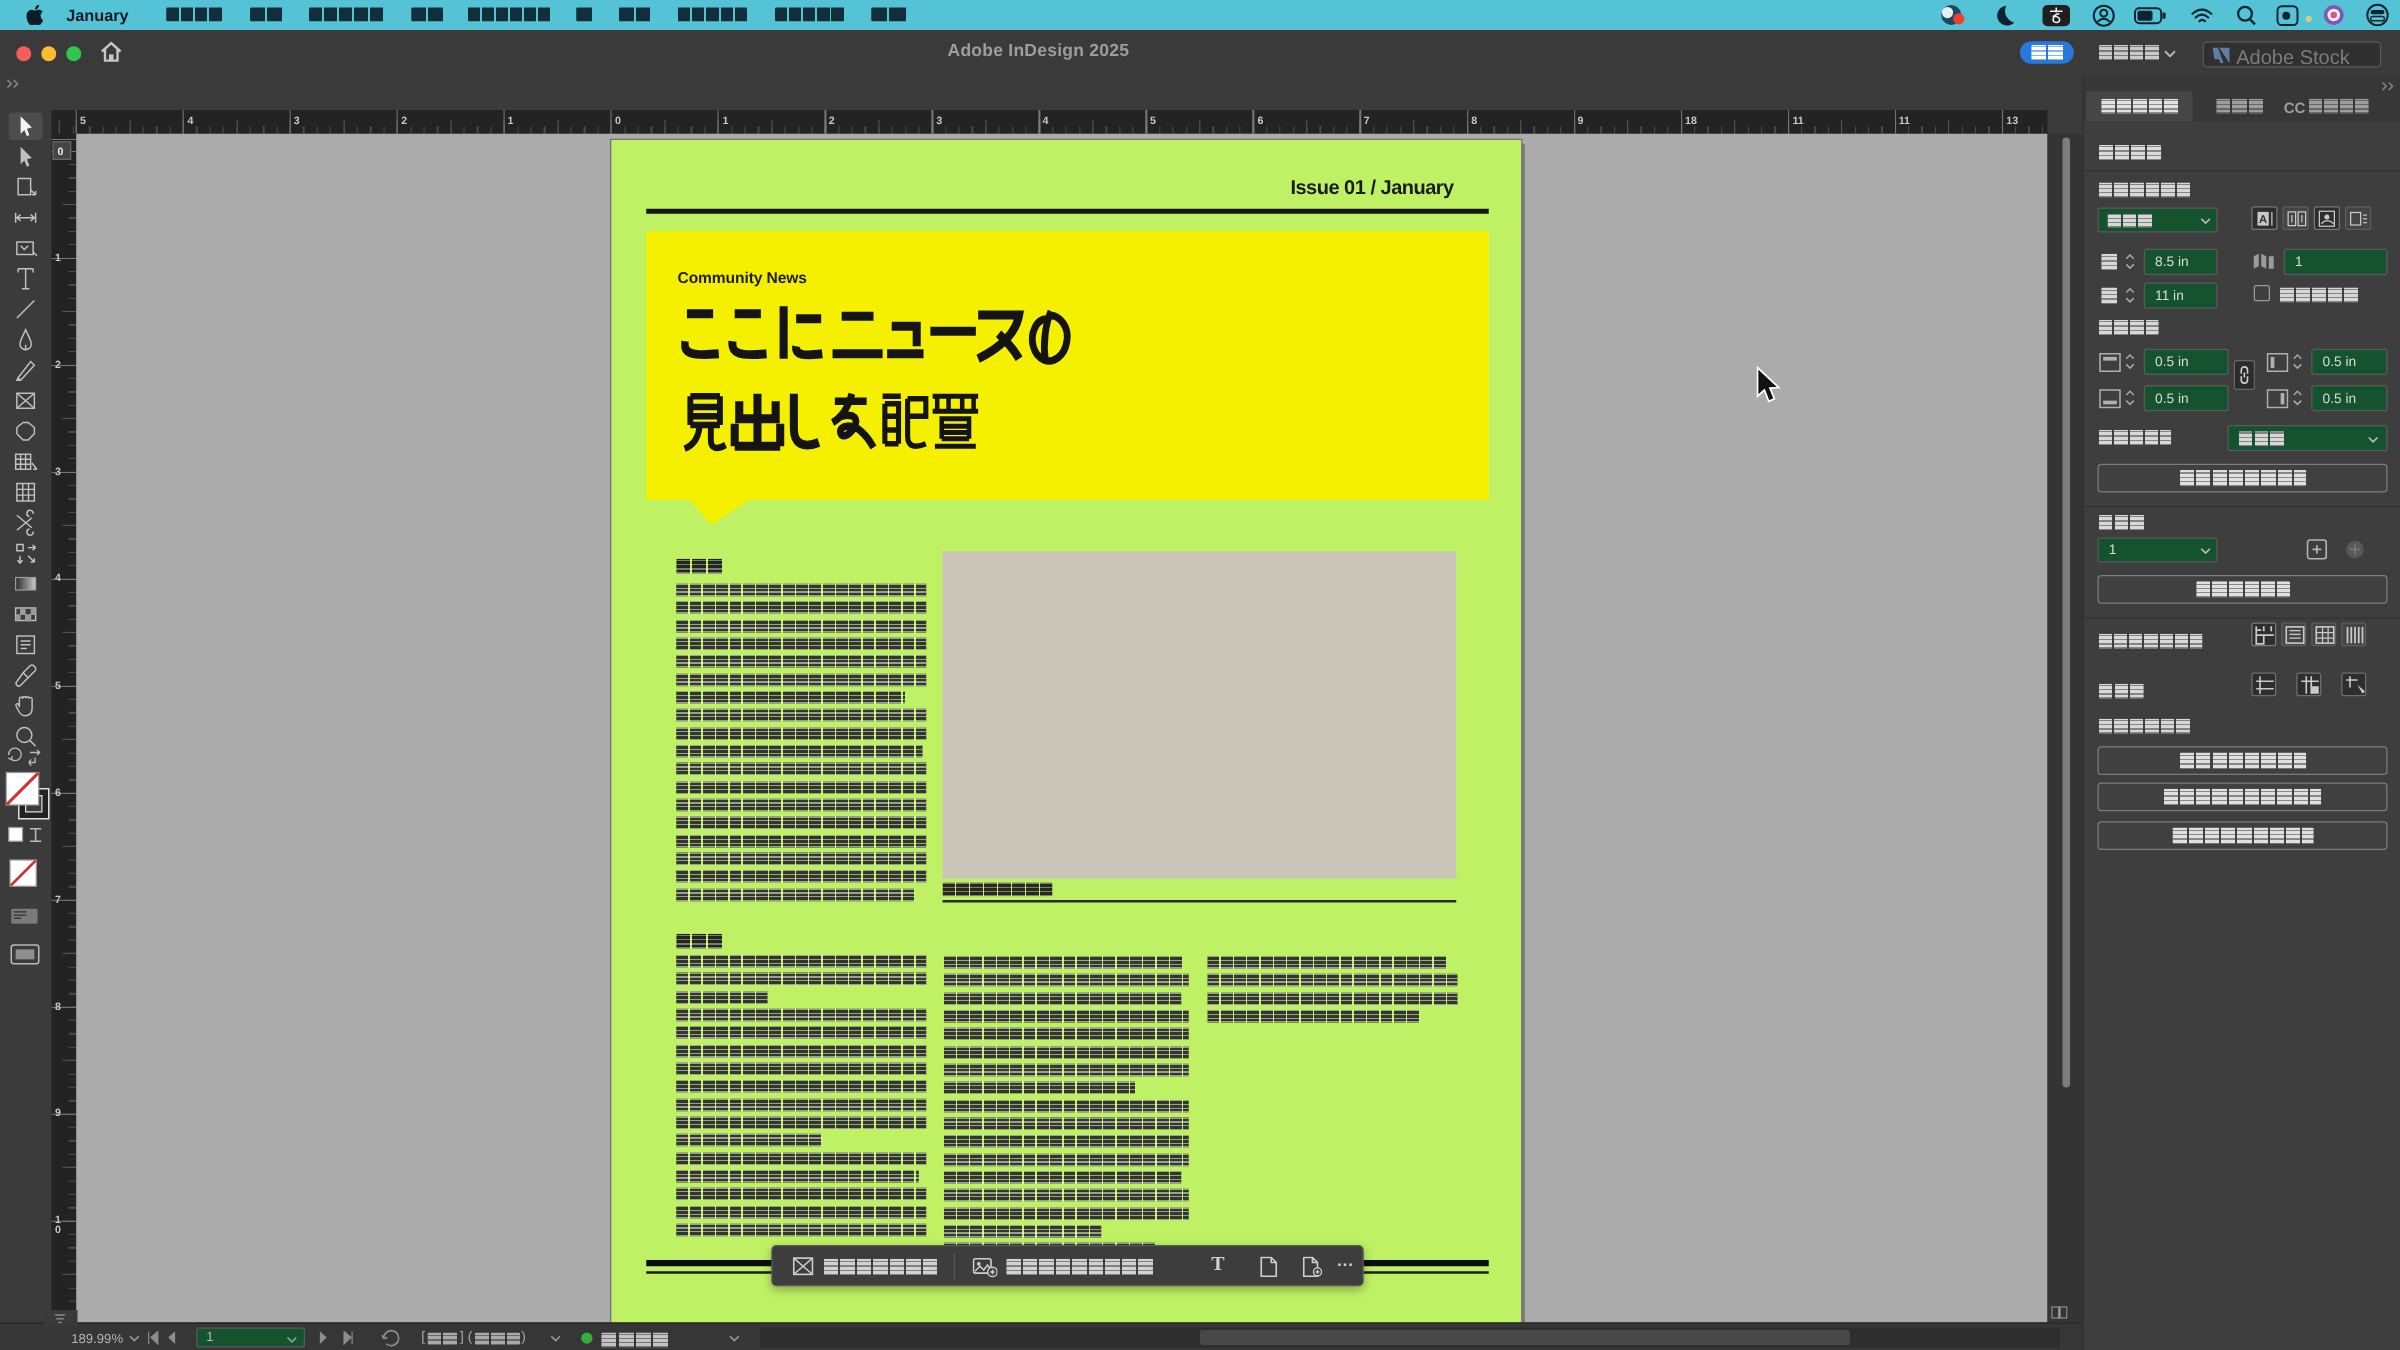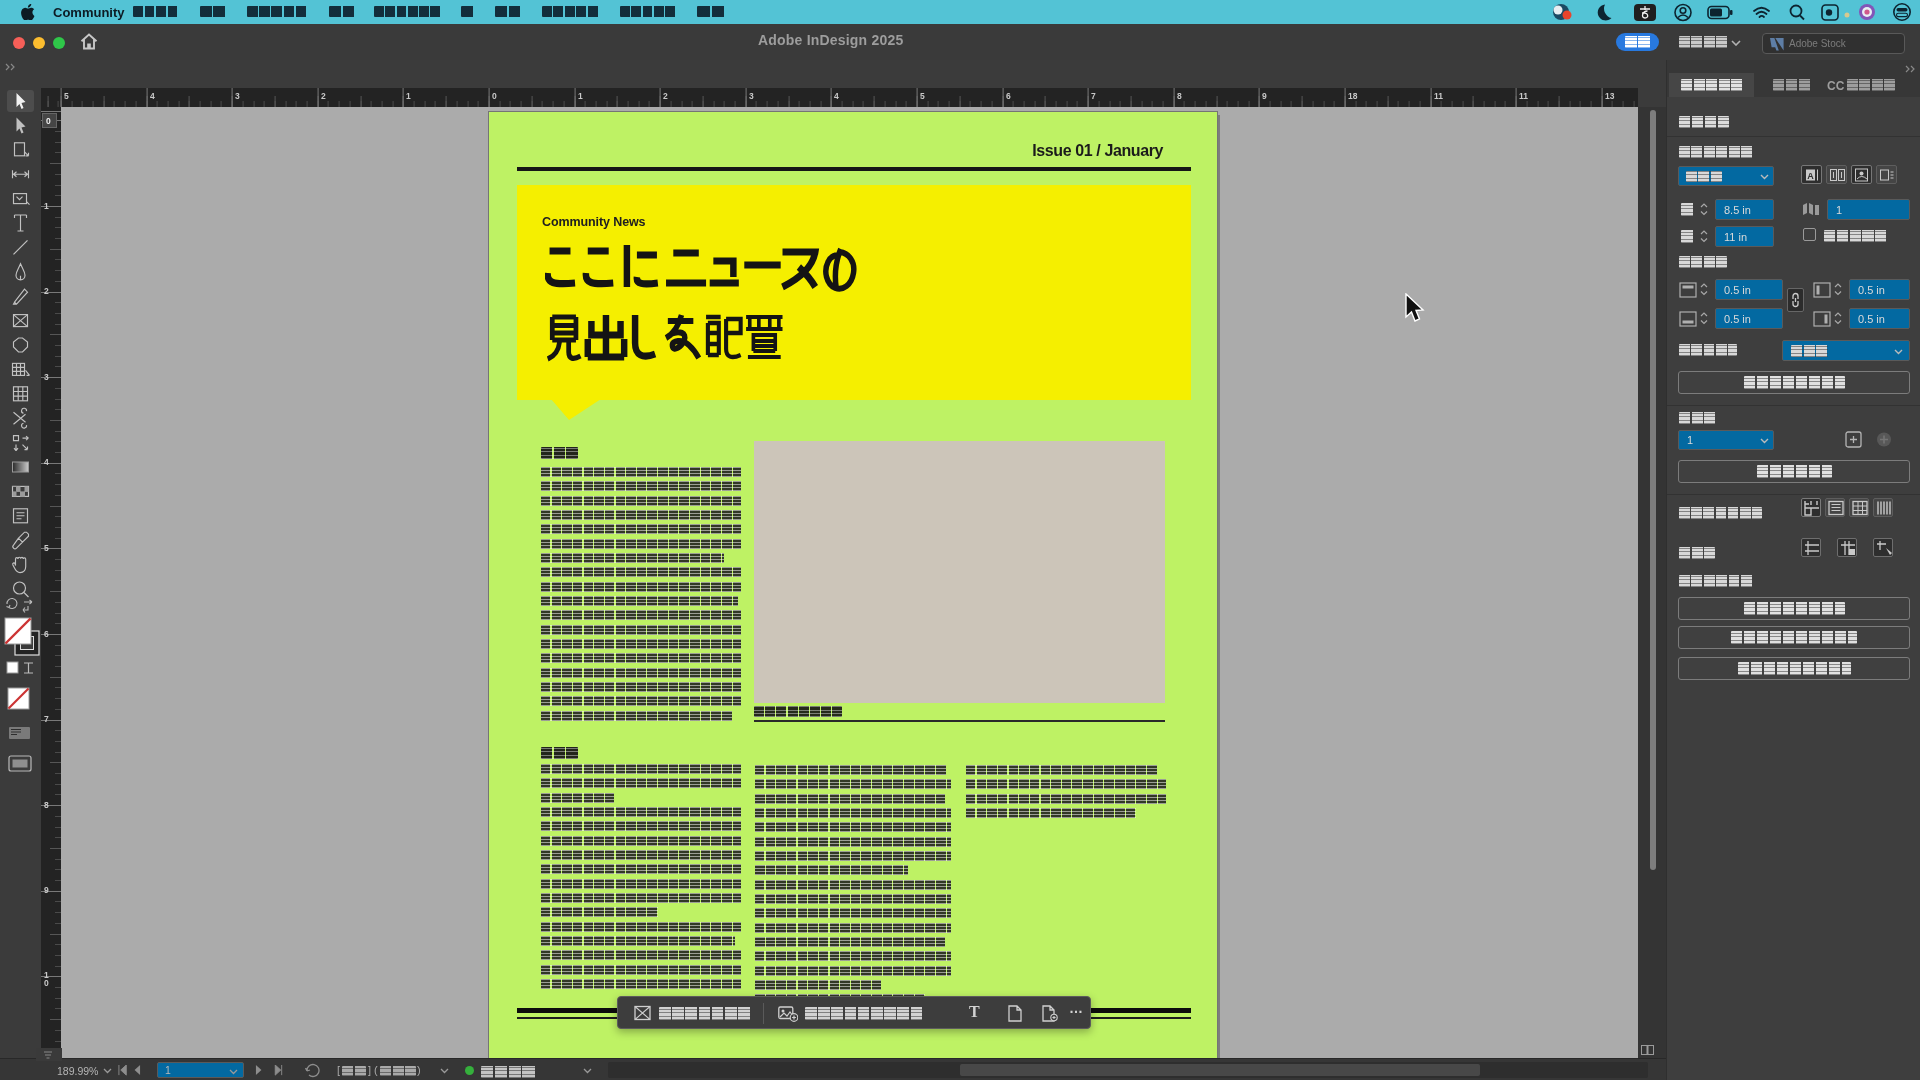--- a/index.html
+++ b/index.html
@@ -15,31 +15,31 @@
 #hruler{position:absolute;left:41px;top:88px;width:1597px;height:19px;background:#232323;overflow:hidden}
 #vruler{position:absolute;left:41px;top:107px;width:20px;height:951px;background:#232323;overflow:hidden}
 .rnum{position:absolute;color:#c9c9c9;font-size:8.5px;font-weight:bold}
 #tools{position:absolute;left:0;top:60px;width:41px;height:1020px;background:#3b3b3b}
 #canvas{position:absolute;left:61px;top:107px;width:1577px;height:951px;background:#ababab;overflow:hidden}
 #vscroll{position:absolute;left:1638px;top:107px;width:28px;height:951px;background:#343434}
 #page{position:absolute;left:428px;top:5px;width:728px;height:1057px;background:#bef264;outline:1px solid #757575;box-shadow:3px 3px 0 rgba(88,88,88,.55)}
 #panel{position:absolute;left:1666px;top:60px;width:254px;height:1020px;background:#3e3e3e;border-left:1px solid #2f2f2f}
 #statusbar{position:absolute;left:0;top:1058px;width:1666px;height:22px;background:#363636;border-top:1px solid #282828;color:#bbb;font-size:11px}
 .bl{position:absolute;height:9.5px}
-.fld{position:absolute;border:1px solid #5a5a5a;border-radius:2px;background:#0369a1;color:#dadada;font-size:11px}
+.fld{position:absolute;border:1px solid #5a5a5a;border-radius:2px;background:#14532d;color:#dadada;font-size:11px}
 .btn{position:absolute;border:1px solid #7c7c7c;border-radius:3px;background:#404040;display:flex;align-items:center;justify-content:center}
 </style></head>
 <body>
 <div id="app">
 
 <div id="menubar">
 <svg class="abs" style="left:21px;top:4px" width="14" height="16" viewBox="0 0 14 16">
         <path fill="#0c1b24" d="M11.4,8.5c0-2.1,1.7-3.1,1.8-3.2c-1-1.4-2.5-1.6-3-1.6c-1.3-0.1-2.5,0.8-3.1,0.8C6.4,4.5,5.4,3.7,4.3,3.7C2.9,3.8,1.5,4.6,0.8,5.9c-1.5,2.6-0.4,6.4,1,8.5c0.7,1,1.5,2.2,2.6,2.1c1-0.1,1.4-0.7,2.7-0.7c1.2,0,1.6,0.7,2.7,0.6c1.1,0,1.8-1,2.5-2.1c0.8-1.2,1.1-2.3,1.1-2.4C13.5,11.9,11.5,11,11.4,8.5z M9.4,2.3C10,1.6,10.4,0.7,10.3,-0.2c-0.9,0-1.9,0.6-2.5,1.3C7.3,1.7,6.8,2.7,6.9,3.6C7.9,3.7,8.8,3,9.4,2.3z"></path>
       </svg>
-<span style="position:absolute;left:53px;top:5px;color:#0c1b24;font-size:13px;font-weight:bold">Community</span>
+<span style="position:absolute;left:53px;top:5px;color:#0c1b24;font-size:13px;font-weight:bold">January</span>
 <span class="jp mi" style="left:133px"><span class="jp" style="width:45px;height:11px;background:repeating-linear-gradient(90deg,rgba(13,33,46,.92) 0 9.9px,rgba(0,0,0,0) 9.9px 11.5px);"></span></span>
 <span class="jp mi" style="left:200px"><span class="jp" style="width:26px;height:11px;background:repeating-linear-gradient(90deg,rgba(13,33,46,.92) 0 11.9px,rgba(0,0,0,0) 11.9px 13.5px);"></span></span>
 <span class="jp mi" style="left:247px"><span class="jp" style="width:60px;height:11px;background:repeating-linear-gradient(90deg,rgba(13,33,46,.92) 0 10.6px,rgba(0,0,0,0) 10.6px 12.2px);"></span></span>
 <span class="jp mi" style="left:329px"><span class="jp" style="width:26px;height:11px;background:repeating-linear-gradient(90deg,rgba(13,33,46,.92) 0 11.9px,rgba(0,0,0,0) 11.9px 13.5px);"></span></span>
 <span class="jp mi" style="left:374px"><span class="jp" style="width:67px;height:11px;background:repeating-linear-gradient(90deg,rgba(13,33,46,.92) 0 9.700000000000001px,rgba(0,0,0,0) 9.700000000000001px 11.3px);"></span></span>
 <span class="jp mi" style="left:461px"><span class="jp" style="width:13px;height:11px;background:repeating-linear-gradient(90deg,rgba(13,33,46,.92) 0 12.4px,rgba(0,0,0,0) 12.4px 14px);"></span></span>
 <span class="jp mi" style="left:495px"><span class="jp" style="width:26px;height:11px;background:repeating-linear-gradient(90deg,rgba(13,33,46,.92) 0 11.9px,rgba(0,0,0,0) 11.9px 13.5px);"></span></span>
 <span class="jp mi" style="left:542px"><span class="jp" style="width:57px;height:11px;background:repeating-linear-gradient(90deg,rgba(13,33,46,.92) 0 9.9px,rgba(0,0,0,0) 9.9px 11.5px);"></span></span>
 <span class="jp mi" style="left:620px"><span class="jp" style="width:56px;height:11px;background:repeating-linear-gradient(90deg,rgba(13,33,46,.92) 0 9.700000000000001px,rgba(0,0,0,0) 9.700000000000001px 11.3px);"></span></span>
 <span class="jp mi" style="left:697px"><span class="jp" style="width:28px;height:11px;background:repeating-linear-gradient(90deg,rgba(13,33,46,.92) 0 12.9px,rgba(0,0,0,0) 12.9px 14.5px);"></span></span>
@@ -85,21 +85,21 @@
         <span class="jp" style="width:26px;height:12px;background:repeating-linear-gradient(0deg,rgba(40,121,223,.55) 0 1px,rgba(0,0,0,0) 1px 3.4px),repeating-linear-gradient(90deg,#fff 0 11.8px,rgba(0,0,0,0) 11.8px 13.4px);"></span>
       </span>
 <span style="position:absolute;left:1679px;top:12px"><span class="jp" style="width:49px;height:12px;background:repeating-linear-gradient(0deg,rgba(58,58,58,.55) 0 1px,rgba(0,0,0,0) 1px 3.4px),repeating-linear-gradient(90deg,#c9c9c9 0 10.8px,rgba(0,0,0,0) 10.8px 12.4px);"></span></span>
 <svg class="abs" style="left:1731px;top:16px" width="10" height="6" viewBox="0 0 10 6">
         <path d="M1,1 L5,5 L9,1" fill="none" stroke="#b2b2b2" stroke-width="1.6"></path>
       </svg>
 <span style="position:absolute;left:1762px;top:9px;width:143px;height:21px;background:#303030;border:1px solid #595959;border-radius:4px">
 <svg class="abs" style="left:7px;top:4px" width="14" height="13" viewBox="0 0 14 13">
           <path d="M5.3,0 H13.6 V12.6 Z M0,0 H4.4 L8.8,12.6 H6.4 L5.2,9.3 H1.6" fill="#5e7ea6"></path>
         </svg>
-<span style="position:absolute;left:26px;top:4px;color:#7c7c7c;font-size:10px">Adobe Stock</span>
+<span style="position:absolute;left:26px;top:4px;color:#7c7c7c;font-size:16px">Adobe Stock</span>
       </span>
 </div>
 <div id="hruler">
 <div class="abs" style="left:0;top:13px;width:1597px;height:6px;background:repeating-linear-gradient(90deg,#4a4a4a 0 1px,rgba(0,0,0,0) 1px 10.7px);background-position:19.6px 0"></div>
 <div class="abs" style="left:0;top:8px;width:1597px;height:11px;background:repeating-linear-gradient(90deg,#565656 0 1px,rgba(0,0,0,0) 1px 42.8px);background-position:19.6px 0"></div>
 <div class="abs" style="left:0;top:0;width:1597px;height:19px;background:repeating-linear-gradient(90deg,#787878 0 1px,rgba(0,0,0,0) 1px 85.6px);background-position:19.6px 0"></div>
 <span class="rnum" style="left:23px;top:3px">5</span>
 <span class="rnum" style="left:109px;top:3px">4</span>
 <span class="rnum" style="left:194px;top:3px">3</span>
 <span class="rnum" style="left:280px;top:3px">2</span>

